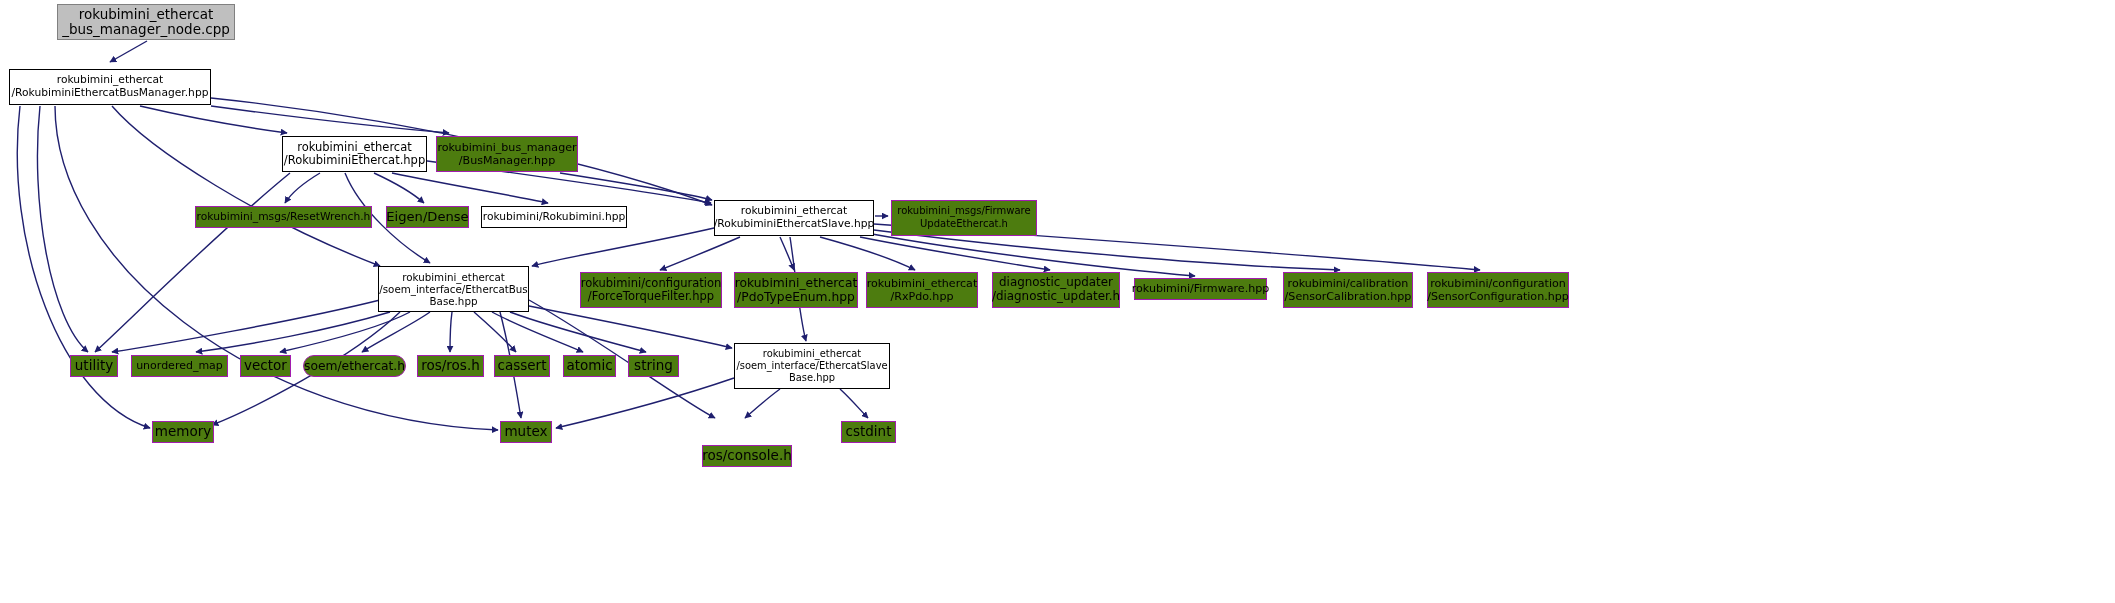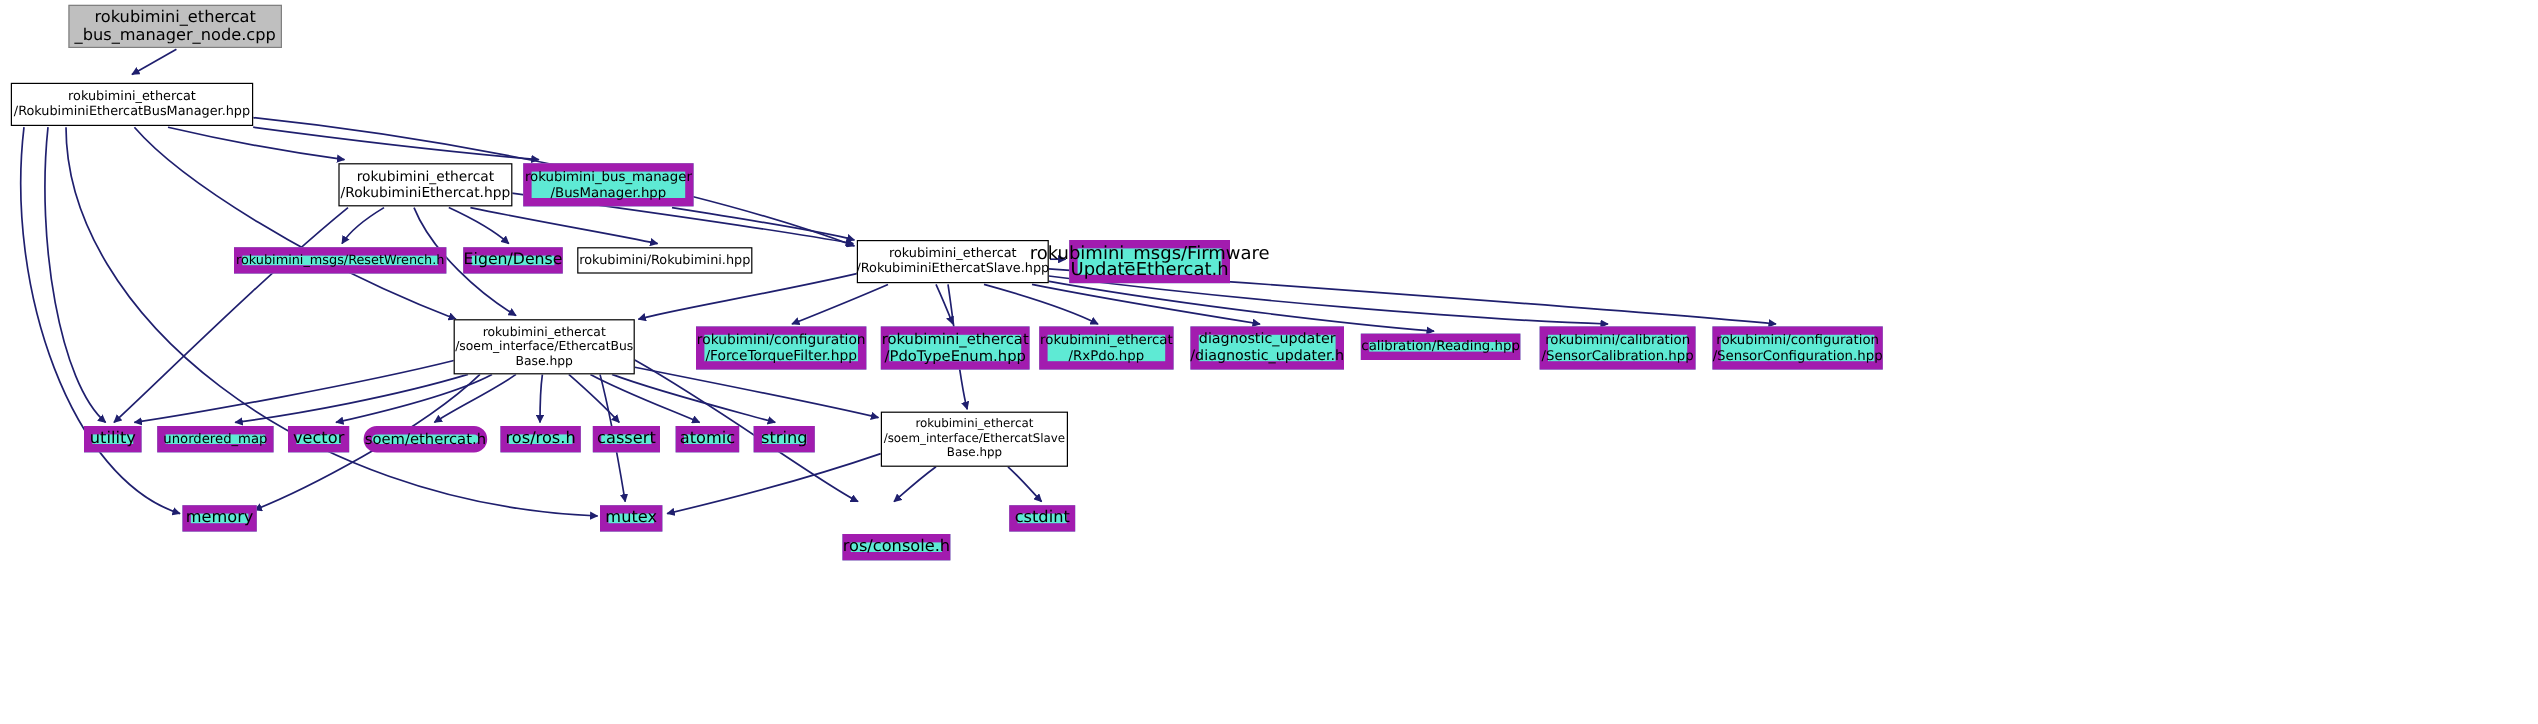--- a/index.html
+++ b/index.html
@@ -23,21 +23,21 @@
     align-items:center;
     justify-content:center;
     text-align:center;
     color:#000000;
     font-size:13.5px;
     line-height:15.5px;
     white-space:pre;
     letter-spacing:0px;
   }
   .node.thick{border:1.6px solid #000000;background:#ffffff;}
-  .node.thin{border:7px solid #a21caf;background:#5eead4;}
+  .node.thin{border:1px solid #a21caf;background:#4d7c0f;}
   .node.root{border:1.6px solid #808080;background:#bfbfbf;}
   .node span{display:block;}
 </style>
 </head>
 <body>
 
 <div id="graph">
   <svg class="edges" viewBox="0 0 2115 603">
     <defs>
       <marker id="arrow" viewBox="0 0 10 10" refX="9" refY="5" markerWidth="5" markerHeight="5" orient="auto-start-reverse">
@@ -89,27 +89,27 @@
   </svg>
   <div id="node-layer">
       <div class="node root" style="left: 57px; top: 4px; width: 178px; height: 36px;"><span>rokubimini_ethercat</span><span>_bus_manager_node.cpp</span></div>
       <div class="node thick" style="left: 9px; top: 69px; width: 202px; height: 36px; font-size: 10.7px; line-height: 12.7px;"><span>rokubimini_ethercat</span><span>/RokubiminiEthercatBusManager.hpp</span></div>
       <div class="node thick" style="left: 282px; top: 136px; width: 145px; height: 36px; font-size: 11.5px; line-height: 13.5px;"><span>rokubimini_ethercat</span><span>/RokubiminiEthercat.hpp</span></div>
       <div class="node thin" style="left: 436px; top: 136px; width: 142px; height: 36px; font-size: 11.1px; line-height: 13.1px;"><span>rokubimini_bus_manager</span><span>/BusManager.hpp</span></div>
       <div class="node thin" style="left: 195px; top: 206px; width: 177px; height: 22px; font-size: 10.7px; line-height: 12.7px; text-align: right;"><span>rokubimini_msgs/ResetWrench.h</span></div>
       <div class="node thin" style="left: 386px; top: 206px; width: 83px; height: 22px; font-size: 13.1px; line-height: 15.1px;"><span>Eigen/Dense</span></div>
       <div class="node thick" style="left: 481px; top: 206px; width: 146px; height: 22px; font-size: 10.7px; line-height: 12.7px;"><span>rokubimini/Rokubimini.hpp</span></div>
       <div class="node thick" style="left: 714px; top: 200px; width: 160px; height: 36px; font-size: 10.7px; line-height: 12.7px;"><span>rokubimini_ethercat</span><span>/RokubiminiEthercatSlave.hpp</span></div>
-      <div class="node thin" style="left: 891px; top: 200px; width: 134px; height: 36px; font-size: 15px; line-height: 12.7px;"><span>rokubimini_msgs/Firmware</span><span>UpdateEthercat.h</span></div>
+      <div class="node thin" style="left: 891px; top: 200px; width: 146px; height: 36px; font-size: 10px; line-height: 12.7px;"><span>rokubimini_msgs/Firmware</span><span>UpdateEthercat.h</span></div>
       <div class="node thick" style="left: 378px; top: 266px; width: 151px; height: 46px; font-size: 10.3px; line-height: 12.3px;"><span>rokubimini_ethercat</span><span>/soem_interface/EthercatBus</span><span>Base.hpp</span></div>
       <div class="node thin" style="left: 580px; top: 272px; width: 142px; height: 36px; font-size: 11.5px; line-height: 13.5px;"><span>rokubimini/configuration</span><span>/ForceTorqueFilter.hpp</span></div>
       <div class="node thin" style="left: 734px; top: 272px; width: 124px; height: 36px; font-size: 12.3px; line-height: 14.3px;"><span>rokubimini_ethercat</span><span>/PdoTypeEnum.hpp</span></div>
       <div class="node thin" style="left: 866px; top: 272px; width: 112px; height: 36px; font-size: 11.1px; line-height: 13.1px;"><span>rokubimini_ethercat</span><span>/RxPdo.hpp</span></div>
       <div class="node thin" style="left: 992px; top: 272px; width: 128px; height: 36px; font-size: 11.9px; line-height: 13.9px;"><span>diagnostic_updater</span><span>/diagnostic_updater.h</span></div>
-      <div class="node thin" style="left: 1134px; top: 278px; width: 133px; height: 22px; font-size: 11.1px; line-height: 13.1px;"><span>calibration/Reading.hpp</span></div>
+      <div class="node thin" style="left: 1134px; top: 278px; width: 133px; height: 22px; font-size: 11.1px; line-height: 13.1px;"><span>rokubimini/Firmware.hpp</span></div>
       <div class="node thin" style="left: 1283px; top: 272px; width: 130px; height: 36px; font-size: 11.1px; line-height: 13.1px;"><span>rokubimini/calibration</span><span>/SensorCalibration.hpp</span></div>
       <div class="node thin" style="left: 1427px; top: 272px; width: 142px; height: 36px; font-size: 11.1px; line-height: 13.1px;"><span>rokubimini/configuration</span><span>/SensorConfiguration.hpp</span></div>
       <div class="node thin" style="left: 70px; top: 355px; width: 48px; height: 22px;"><span>utility</span></div>
       <div class="node thin" style="left: 131px; top: 355px; width: 97px; height: 22px; font-size: 11px; line-height: 14.3px;"><span>unordered_map</span></div>
       <div class="node thin" style="left: 240px; top: 355px; width: 51px; height: 22px;"><span>vector</span></div>
       <div class="node thin" style="left: 303px; top: 355px; width: 103px; height: 22px; font-size: 12.3px; line-height: 14.3px; border-radius: 11px;"><span>soem/ethercat.h</span></div>
       <div class="node thin" style="left: 417px; top: 355px; width: 67px; height: 22px;"><span>ros/ros.h</span></div>
       <div class="node thin" style="left: 494px; top: 355px; width: 56px; height: 22px;"><span>cassert</span></div>
       <div class="node thin" style="left: 563px; top: 355px; width: 53px; height: 22px;"><span>atomic</span></div>
       <div class="node thin" style="left: 628px; top: 355px; width: 51px; height: 22px;"><span>string</span></div>

